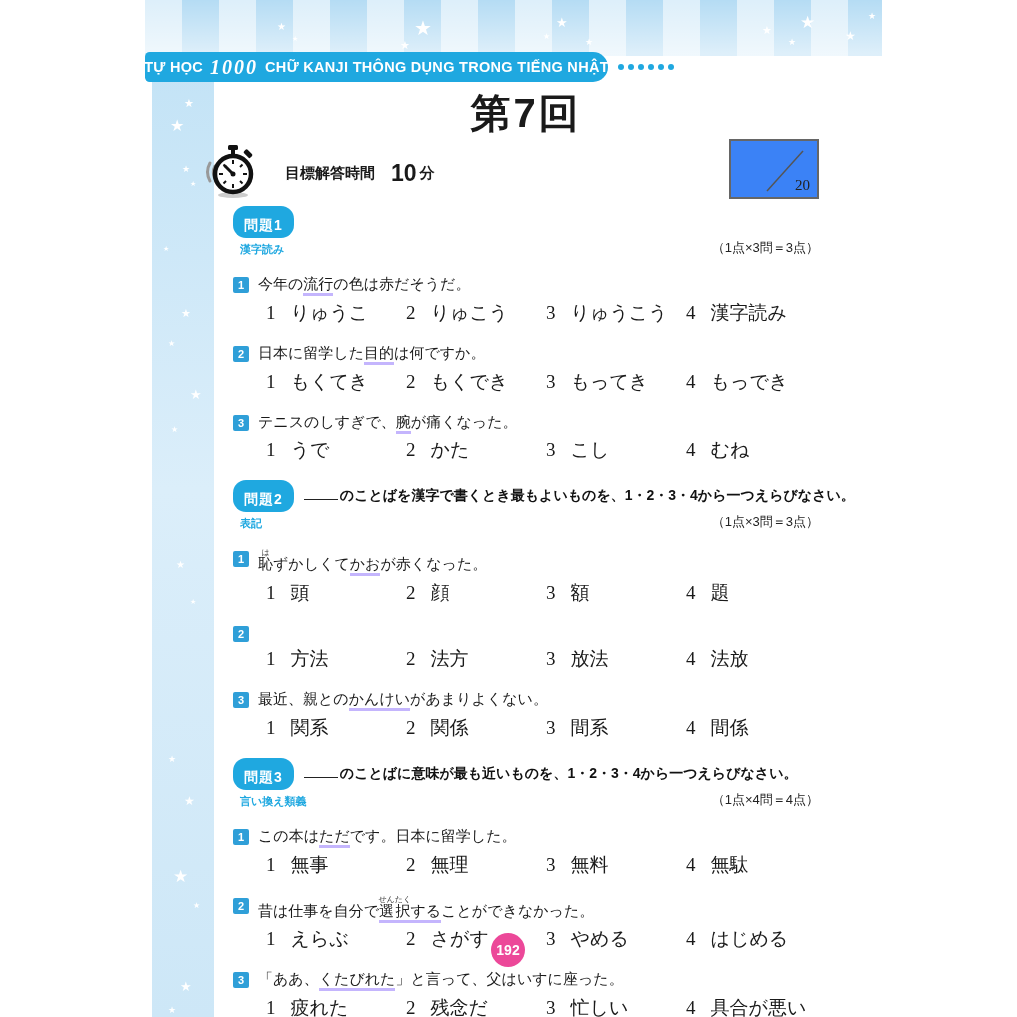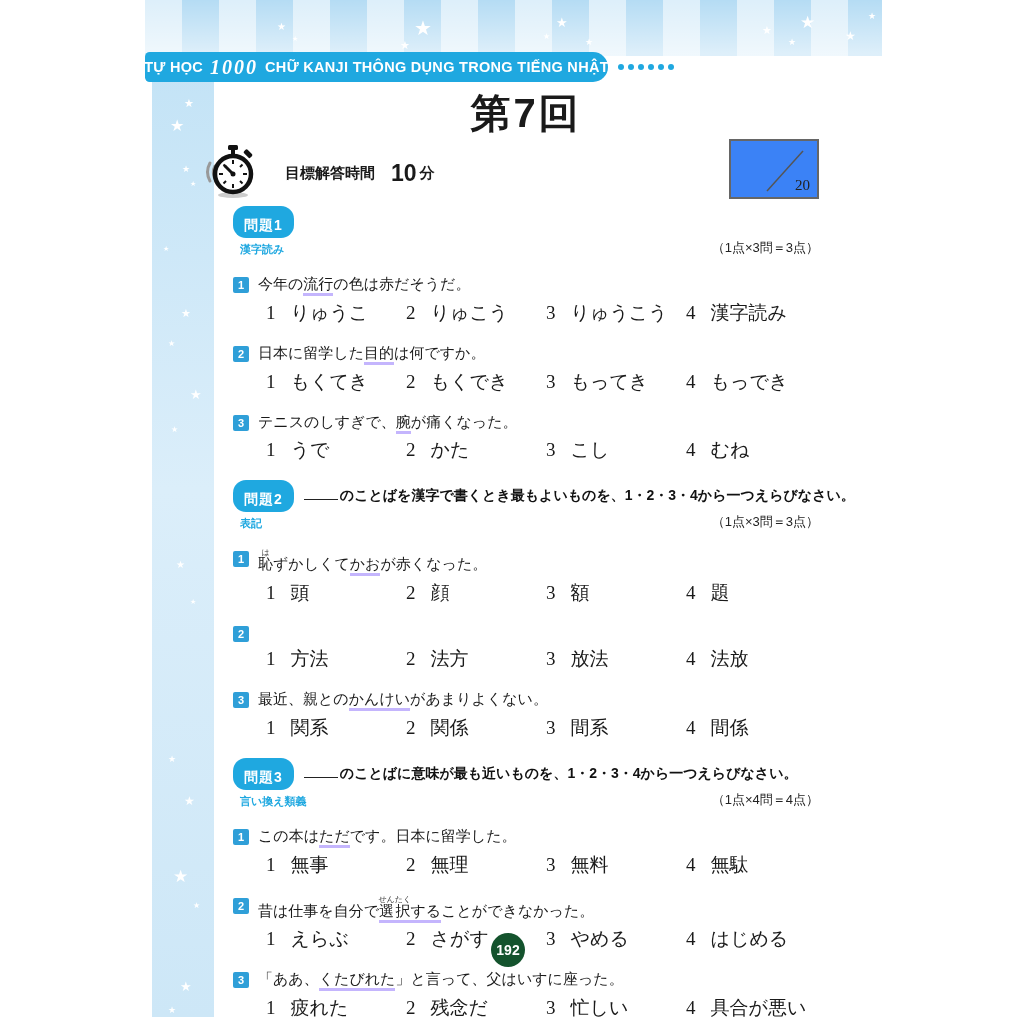--- a/index.html
+++ b/index.html
@@ -64,21 +64,21 @@
   .q-sentence{font-family:"Liberation Serif","DejaVu Serif",serif;font-size:15px;
     color:#1a1a1a;line-height:1.45;}
   .q-sentence .u{border-bottom:3px solid #c4b5fd;padding-bottom:1px;}
   .q-sentence ruby rt{font-size:8px;color:#333;}
   .q-options{display:grid;grid-template-columns:repeat(4,140px);margin-left:33px;margin-top:4px;
     font-family:"Liberation Serif","DejaVu Serif",serif;font-size:19px;color:#1a1a1a;}
   .opt .n{margin-right:15px;}
 
   
   .page-circle{position:absolute;left:491px;top:933px;width:34px;height:34px;border-radius:50%;
-    background:#14532d;color:#fff;display:flex;align-items:center;justify-content:center;
+    background:#ec4899;color:#fff;display:flex;align-items:center;justify-content:center;
     font-size:14px;font-weight:bold;}
 </style>
 </head>
 <body>
 
 <div class="canvas">
 
   <div class="top-band"></div>
   <div class="side-band"></div>
   <div id="star-field">

